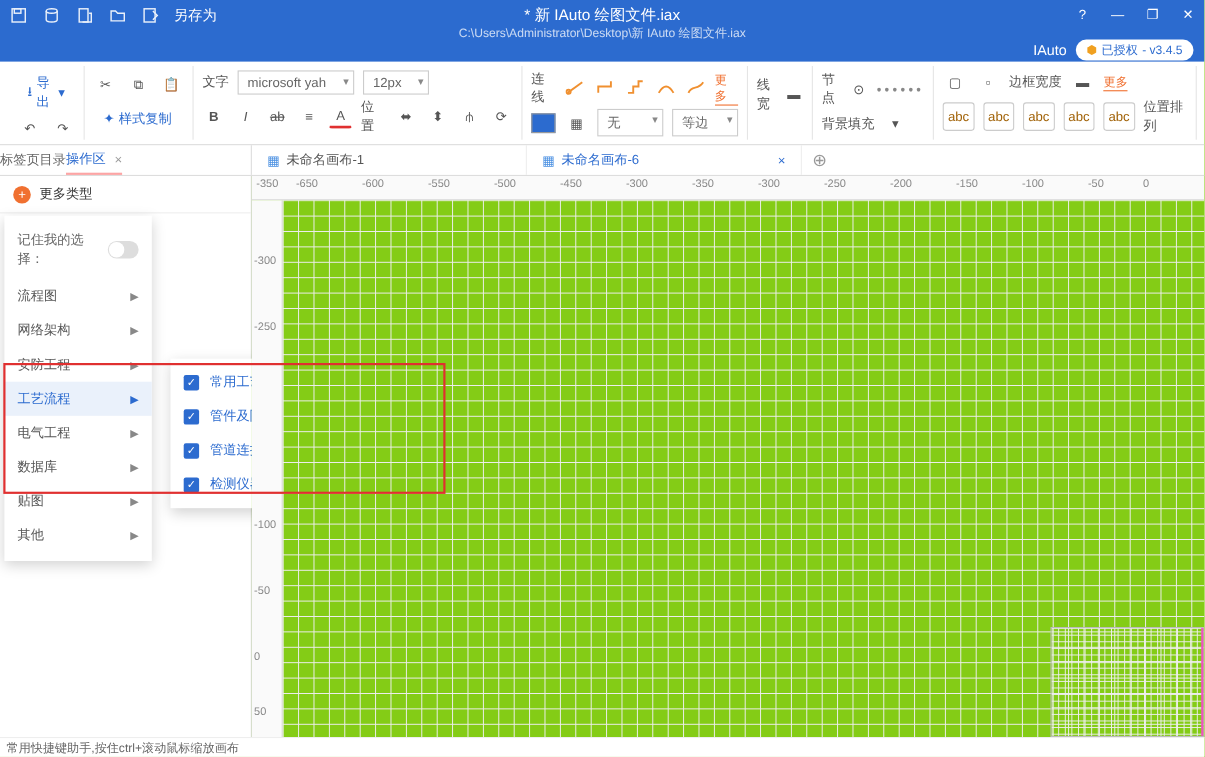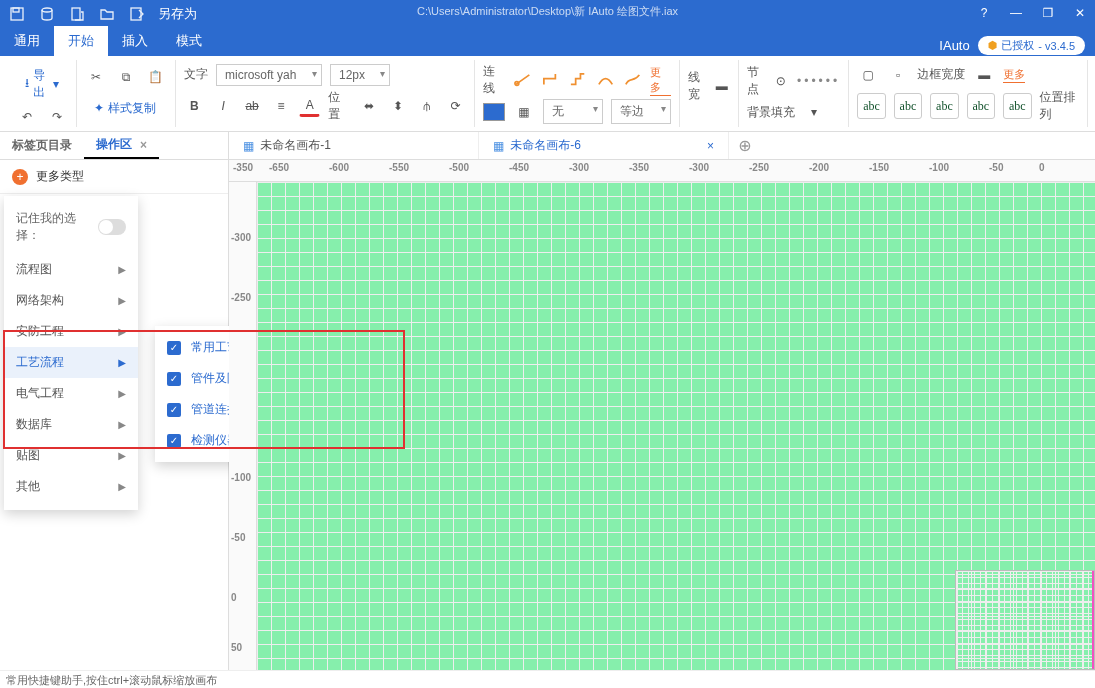--- a/index.html
+++ b/index.html
@@ -19,34 +19,34 @@
 
 .menurow { position: absolute; bottom: 0; left: 0; display: flex; }
 .menuitem { padding: 6px 14px; color: #fff; font-size: 13px; cursor: pointer; }
 .menuitem.active { background: #fff; color: #2c6bcf; }
 
 .ribbon { height: 76px; border-bottom: 1px solid #ddd; display: flex; align-items: stretch; padding: 4px 8px; gap: 0; }
 .ribbon-group { display: flex; flex-direction: column; justify-content: space-around; padding: 2px 8px; border-right: 1px solid #e5e5e5; }
 .ribbon-row { display: flex; align-items: center; gap: 8px; }
 .export-btn { color: #2c6bcf; border: 1px solid transparent; padding: 4px 8px; display: flex; align-items: center; gap: 4px; cursor: pointer; }
 .icon-btn { width: 22px; height: 22px; display: flex; align-items: center; justify-content: center; cursor: pointer; color: #555; border: 1px solid transparent; border-radius: 3px; }
-.icon-btn.box { border: 1px solid #ccc; width: 34px; height: 26px; color: #14532d; font-family: Liberation Serif, serif; }
+.icon-btn.box { border: 1px solid #ccc; width: 34px; height: 26px; color: #a16207; }
 .dropdown-field { border: 1px solid #ccc; padding: 3px 18px 3px 8px; position: relative; min-width: 60px; font-size: 12px; color: #666; cursor: pointer; }
 .dropdown-field::after { content: "▾"; position: absolute; right: 4px; top: 3px; font-size: 10px; color: #888; }
 .font-field { min-width: 106px; }
 .label-txt { font-size: 12px; color: #555; }
 .more-link { color: #f07030; font-size: 11px; border-bottom: 1px solid #f07030; cursor: pointer; }
 .ribbon svg { display: block; }
 .conn-icon { width: 20px; height: 18px; color: #f09030; cursor: pointer; }
 .fill-swatch { width: 22px; height: 18px; background: #2c6bcf; border: 1px solid #999; cursor: pointer; }
 
 .tabstrip { height: 28px; border-bottom: 1px solid #ddd; display: flex; align-items: stretch; }
 .side-tabs { display: flex; width: 229px; border-right: 1px solid #ddd; }
-.side-tab { padding: 5px 12px; font-size: 12px; color: #666; display: flex; align-items: center; gap: 8px; cursor: pointer; font-weight: bold; }
-.side-tab.active { color: #2c6bcf; border-bottom: 2px solid #000000; }
+.side-tab { padding: 5px 0; font-size: 12px; color: #666; display: flex; align-items: center; gap: 8px; cursor: pointer; }
+.side-tab.active { color: #2c6bcf; border-bottom: 2px solid #fca5a5; }
 .side-tab .x { color: #999; }
 .canvas-tab { display: flex; align-items: center; padding: 0 14px; gap: 8px; border-right: 1px solid #eee; color: #555; cursor: pointer; min-width: 250px; justify-content: space-between; }
 .canvas-tab .tab-l { display: flex; align-items: center; gap: 6px; }
 .canvas-tab.active { color: #2c6bcf; }
 .tab-icon { color: #4a90e2; }
 .add-tab { width: 32px; display: flex; align-items: center; justify-content: center; color: #999; cursor: pointer; font-size: 16px; }
 
 .workspace { display: flex; height: calc(688px - 56px - 76px - 28px - 18px); }
 .sidebar { width: 229px; border-right: 1px solid #ddd; position: relative; }
 .more-types { padding: 8px 12px; display: flex; align-items: center; gap: 8px; color: #333; cursor: pointer; border-bottom: 1px solid #eee; }
@@ -58,21 +58,21 @@
 .cat-item { padding: 7px 12px; display: flex; justify-content: space-between; align-items: center; font-size: 12px; color: #555; cursor: pointer; }
 .cat-item.active { background: #eaf1fb; color: #2c6bcf; }
 .chev { font-size: 10px; color: #888; }
 .cat-item.active .chev { color: #2c6bcf; }
 
 .submenu { position: absolute; top: 166px; left: 155px; width: 200px; background: #fff; box-shadow: 0 4px 12px rgba(0,0,0,0.18); padding: 6px 0; }
 .sub-item { padding: 7px 12px; display: flex; align-items: center; gap: 10px; font-size: 12px; color: #2c6bcf; cursor: pointer; }
 .chk { width: 14px; height: 14px; background: #2c6bcf; border-radius: 2px; display: flex; align-items: center; justify-content: center; color: #fff; font-size: 10px; }
 .highlight-box { position: absolute; top: 330px; left: 3px; width: 402px; height: 119px; border: 2px solid #e03030; pointer-events: none; }
 
-.canvas { flex: 1; position: relative; background: #86efac; overflow: hidden; font-weight: bold; }
+.canvas { flex: 1; position: relative; background: #84cc16; overflow: hidden; }
 .ruler-h { position: absolute; top: 0; left: 0; right: 0; height: 22px; background: #fafafa; border-bottom: 1px solid #ddd; font-size: 10px; color: #888; }
 .ruler-h .tick { position: absolute; top: 2px; }
 .ruler-v { position: absolute; top: 22px; left: 0; bottom: 0; width: 28px; background: #fafafa; border-right: 1px solid #ddd; font-size: 10px; color: #888; }
 .ruler-v .tick { position: absolute; left: 2px; }
 .grid { position: absolute; top: 22px; left: 28px; right: 0; bottom: 0;
   background-image: linear-gradient(to right,#eee 1px,transparent 1px),linear-gradient(to bottom,#eee 1px,transparent 1px);
   background-size: 14px 14px; }
 .minimap { position: absolute; right: 0; bottom: 0; width: 140px; height: 100px; border: 1px solid #bbb; background:
   linear-gradient(to right,#eee 1px,transparent 1px),linear-gradient(to bottom,#eee 1px,transparent 1px);
   background-size: 6px 6px; }
@@ -112,41 +112,36 @@
       </span>
     <span class="ticon">
         <svg class="ico" viewBox="0 0 16 16" fill="none" stroke="#fff" stroke-width="1.3">
           <rect x="2" y="2" width="10" height="12"></rect>
           <path d="M10 4l4 4-4 4"></path>
         </svg>
       </span>
     <span style="font-size:13px;cursor:pointer">另存为</span>
   </div>
   <div class="titlebar-center">
+    <div class="title-main">* 新 IAuto 绘图文件.iax</div>
     <div class="title-path">C:\Users\Administrator\Desktop\新 IAuto 绘图文件.iax</div>
   </div>
   <div class="titlebar-right">
     <span class="win-btn">?</span>
     <span class="win-btn">—</span>
     <span class="win-btn">❐</span>
     <span class="win-btn">✕</span>
   </div>
   <div class="brand-row">
     <span>IAuto</span>
     <span class="license">
       <span class="shield">⬢</span>
       <span>已授权</span>
       <span>- v3.4.5</span>
     </span>
-  </div>
-  <div class="menurow">
-    <div class="menuitem">通用</div>
-    <div class="menuitem active">开始</div>
-    <div class="menuitem">插入</div>
-    <div class="menuitem">模式</div>
   </div>
 </div>
 
 <div class="ribbon">
   <div class="ribbon-group">
     <div class="export-btn">⭳ <span>导出</span> ▾</div>
     <div class="ribbon-row">
       <span class="icon-btn">↶</span>
       <span class="icon-btn">↷</span>
     </div>

